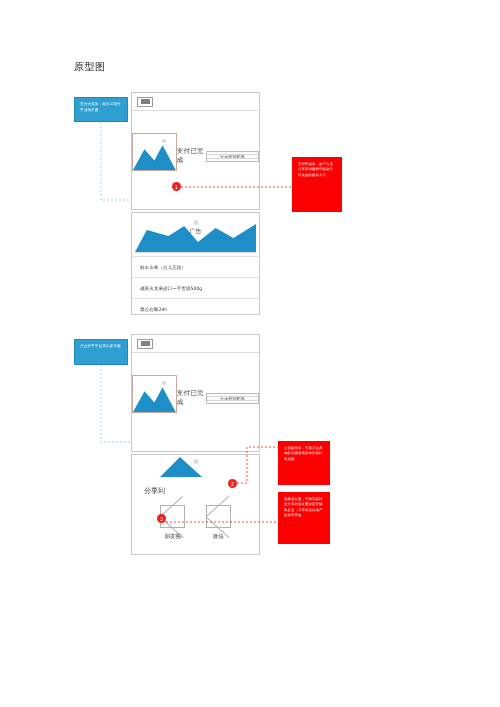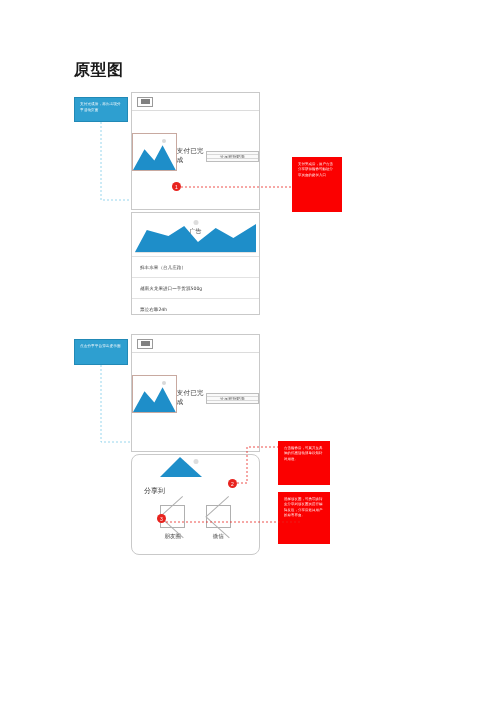--- a/index.html
+++ b/index.html
@@ -18,22 +18,22 @@
   .page {
     position: absolute;
     inset: 0;
   }
 
   
   .doc-title {
     position: absolute;
     left: 74px;
     top: 60px;
-    font-size: 16px;
-    font-weight: bold;
+    font-size: 10px;
+    font-weight: normal;
     color: #1a1a1a;
     letter-spacing: 0.5px;
   }
 
   
   .phone {
     position: absolute;
     background: #ffffff;
     border: 1px solid #c9c9c9;
     box-sizing: border-box;
@@ -360,21 +360,21 @@
         <div class="sun"></div>
         <svg class="mtn" viewBox="0 0 52 38" preserveAspectRatio="none">
           <polygon points="0,38 14,16 26,28 36,12 52,38" fill="#1e8ec9"></polygon>
         </svg>
       </div>
       <div class="pay-text">支付已完成</div>
       <div class="share-btn">分享获得赠券</div>
     </div>
   </div>
 
-  <div class="share-panel" style="left:131px; top:454px; width:129px; height:101px;border-radius:8px;">
+  <div class="share-panel" style="left:131px; top:454px; width:129px; height:101px;">
     <div class="share-top">
       <div class="sun3"></div>
       <svg width="100%" height="100%" viewBox="0 0 127 22" preserveAspectRatio="none">
         <polygon points="28,22 48,2 70,22" fill="#1e8ec9"></polygon>
       </svg>
     </div>
     <div class="share-title">分享到</div>
     <div class="share-icons">
       <div class="share-item">
         <div class="sq-icon"></div>

